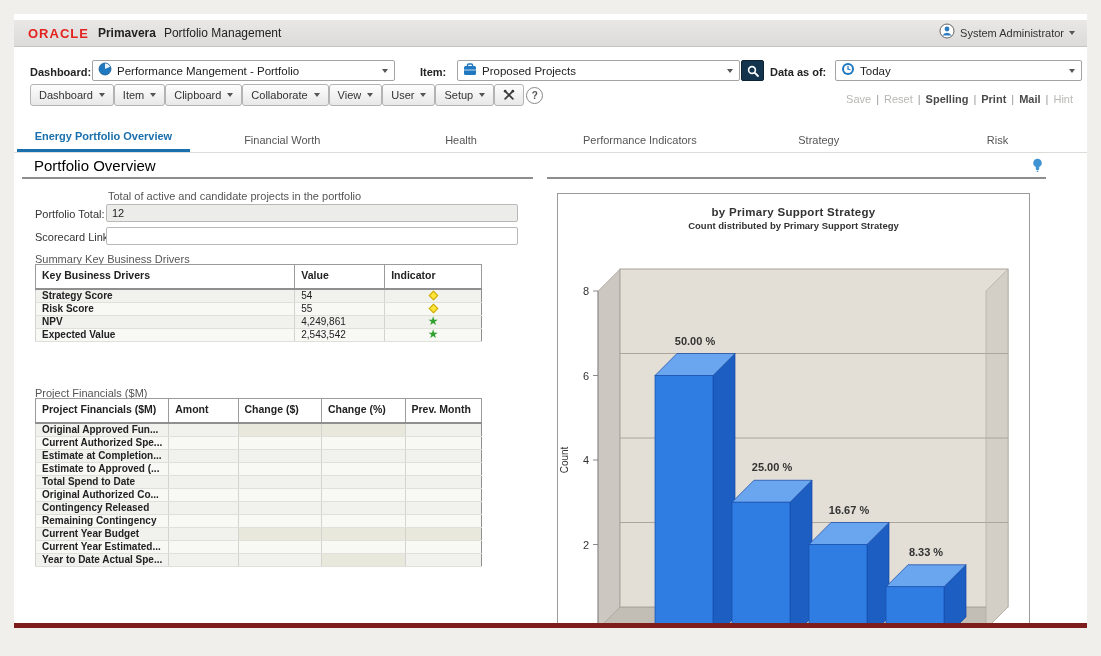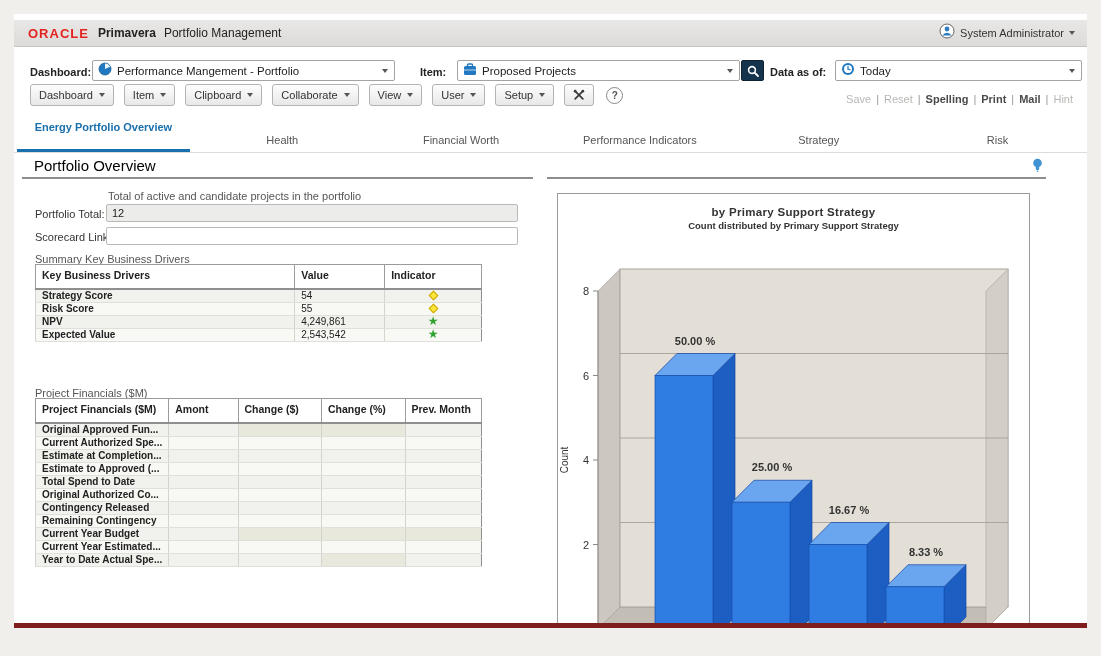--- a/index.html
+++ b/index.html
@@ -19,37 +19,37 @@
 
   
   .filter-label { position:absolute; font-size:11px; font-weight:bold; color:#222; top:48px; height:20px; line-height:20px; }
   .combo { position:absolute; top:46px; height:21px; border:1px solid #a3a3a3; border-radius:2px; background:#fff;
     display:flex; align-items:center; padding:0 6px 0 5px; gap:5px; cursor:pointer; }
   .combo-text { font-size:11.5px; color:#222; flex:1; white-space:nowrap; overflow:hidden; }
   .search-btn { position:absolute; top:46px; left:727px; width:23px; height:21px; background:#14344e; border:1px solid #0e2435;
     border-radius:2px; display:flex; align-items:center; justify-content:center; cursor:pointer; }
 
   
-  .menu-row { position:absolute; left:16px; top:74px; height:14px; display:flex; gap:10px; align-items:center; }
+  .menu-row { position:absolute; left:16px; top:74px; height:14px; display:flex; align-items:center; }
   .menu-btn { height:22px; padding:0 8px; border:1px solid #b3b3b3; border-radius:3px;
     background:linear-gradient(#fdfdfd,#e8e8e8); font-size:11px; color:#333;
     display:flex; align-items:center; gap:6px; cursor:pointer; }
   .icon-btn { width:30px; justify-content:center; }
   .help-btn { width:17px; height:17px; border:1.5px solid #8a8a8a; border-radius:50%; background:#fdfdfd;
     display:flex; align-items:center; justify-content:center; font-size:10px; font-weight:bold; color:#555; cursor:pointer; margin-left:2px; }
   .action-links { position:absolute; right:14px; top:74px; height:22px; display:flex; align-items:center; gap:5px; font-size:11px; }
   .action-links .lnk { font-weight:bold; color:#4a4a4a; cursor:pointer; }
   .action-links .lnk.disabled { color:#b8b7b4; font-weight:normal; cursor:default; }
   .action-links .sep { color:#999; }
 
   
   .tab-row { position:absolute; left:0; right:0; top:116px; height:23px; display:flex; border-bottom:1px solid #dddcd9; }
   .tab { flex:1; display:flex; justify-content:center; align-items:flex-end; cursor:pointer; }
   .tab .tab-label { font-size:11px; color:#555; padding:3px 18px 6px; }
-  .tab.active .tab-label { color:#1a6fad; font-weight:bold; border-bottom:3px solid #1a6fad; padding-bottom:16px; }
+  .tab.active .tab-label { color:#1a6fad; font-weight:bold; border-bottom:3px solid #1a6fad; padding-bottom:7px; }
 
   
   .section-title { position:absolute; left:20px; top:143px; font-size:15px; color:#000000; }
   .rule-left  { position:absolute; left:8px;  top:163px; width:511px; height:2px; background:#8d8d8d; }
   .rule-right { position:absolute; left:533px; top:163px; width:499px; height:2px; background:#8d8d8d; }
   .total-caption { position:absolute; left:94px; top:176px; font-size:11px; color:#555; }
   .field-label { position:absolute; left:21px; font-size:11px; color:#333; height:18px; line-height:18px; }
   .field-input { position:absolute; left:92px; width:412px; height:18px; border:1px solid #b9b9b9; border-radius:2px;
     font-size:11px; color:#222; padding:0 5px; font-family:"Liberation Sans",sans-serif; }
   .sec-label { position:absolute; left:21px; font-size:11px; color:#555; }
@@ -196,24 +196,24 @@
       <span class="sep">|</span>
       <span class="lnk disabled">Hint</span>
     </div>
 
   <div class="tab-row">
 
   <div class="tab active">
         <span class="tab-label">Energy Portfolio Overview</span>
       </div>
       <div class="tab">
+        <span class="tab-label">Financial Worth</span>
+      </div>
+      <div class="tab">
         <span class="tab-label">Health</span>
-      </div>
-      <div class="tab">
-        <span class="tab-label">Financial Worth</span>
       </div>
       <div class="tab">
         <span class="tab-label">Performance Indicators</span>
       </div>
       <div class="tab">
         <span class="tab-label">Strategy</span>
       </div>
       <div class="tab">
         <span class="tab-label">Risk</span>
       </div>

